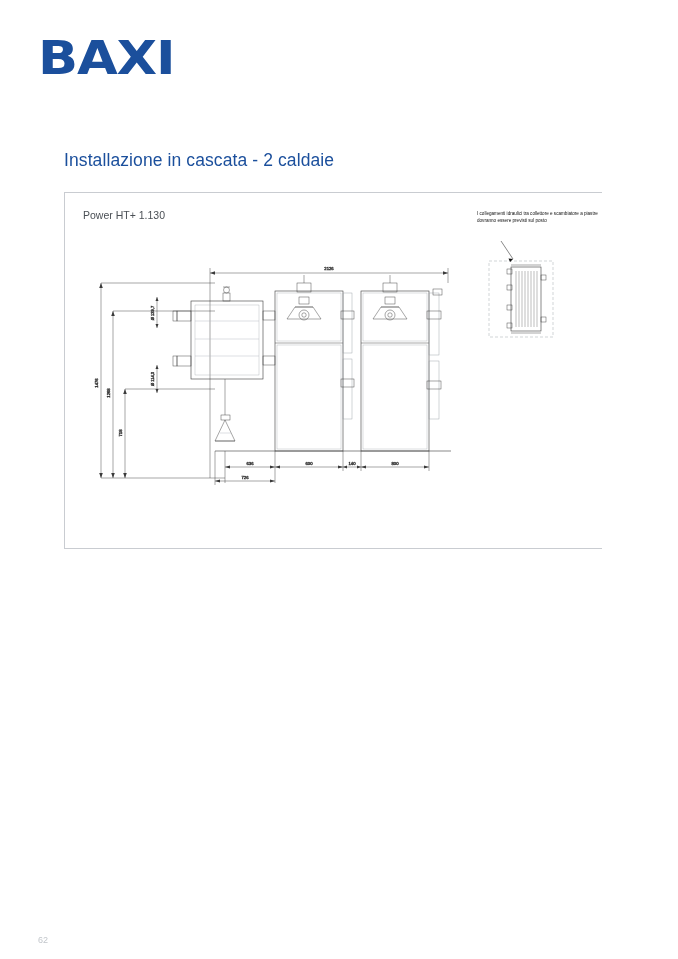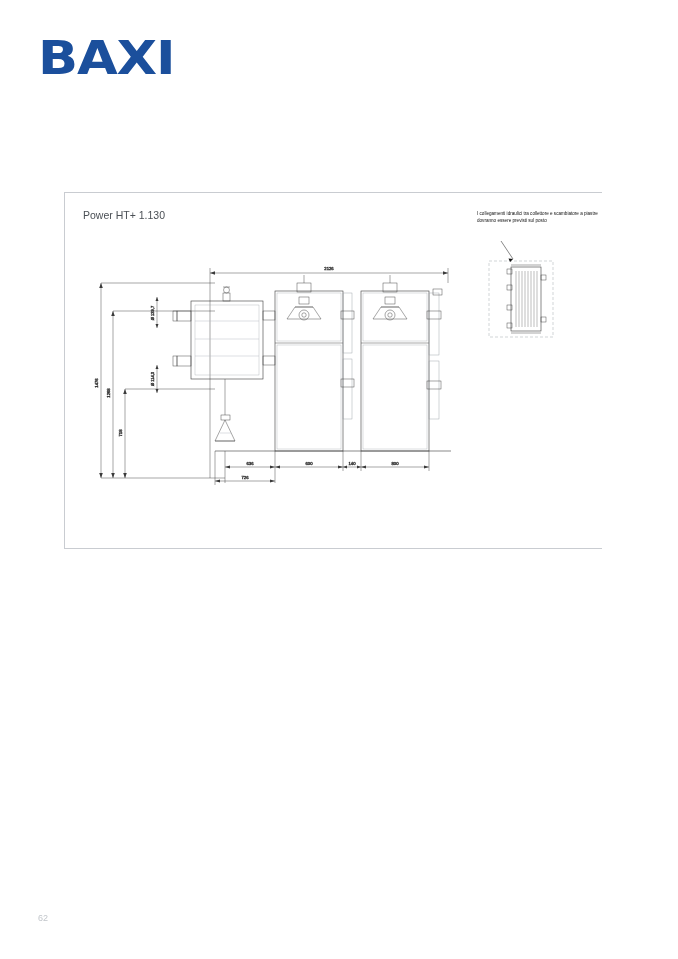--- a/index.html
+++ b/index.html
@@ -79,33 +79,34 @@
     left: 0;
     top: 0;
     width: 546px;
     height: 357px;
   }
 
   
   .page-number {
     position: absolute;
     left: 38px;
-    top: 913px;
+    top: 935px;
     font-size: 9px;
     color: #c2c6cb;
   }
   text { font-family: "Liberation Sans", sans-serif; }
 </style>
 </head>
 <body>
 
 <div class="page">
 
   <div class="logo">BAXI</div>
 
+  <div class="page-title">Installazione in cascata - 2 caldaie</div>
 
   <div class="figure-box">
 
     <div class="figure-caption">Power HT+ 1.130</div>
 
     <div class="note-block">I collegamenti idraulici tra collettore e scambiatore a piastre dovranno essere previsti sul posto</div>
 
     <svg class="drawing" viewBox="0 0 546 357" xmlns="http://www.w3.org/2000/svg">
       <g stroke="#3a3a3a" fill="none" stroke-width="0.45">
 

